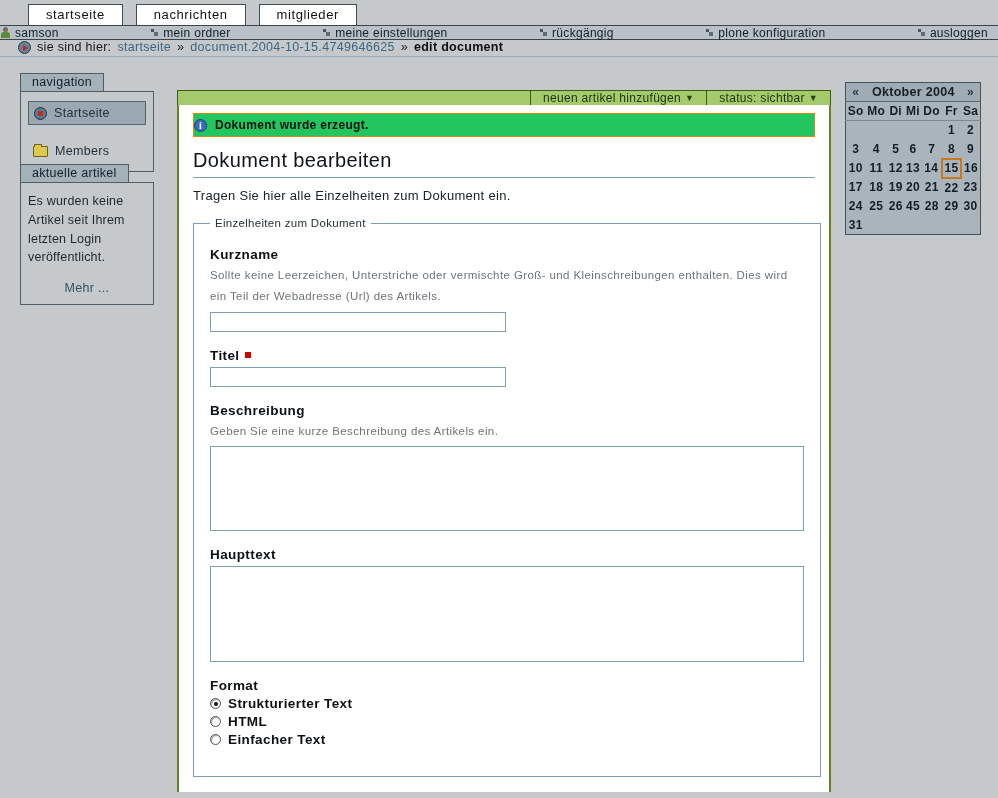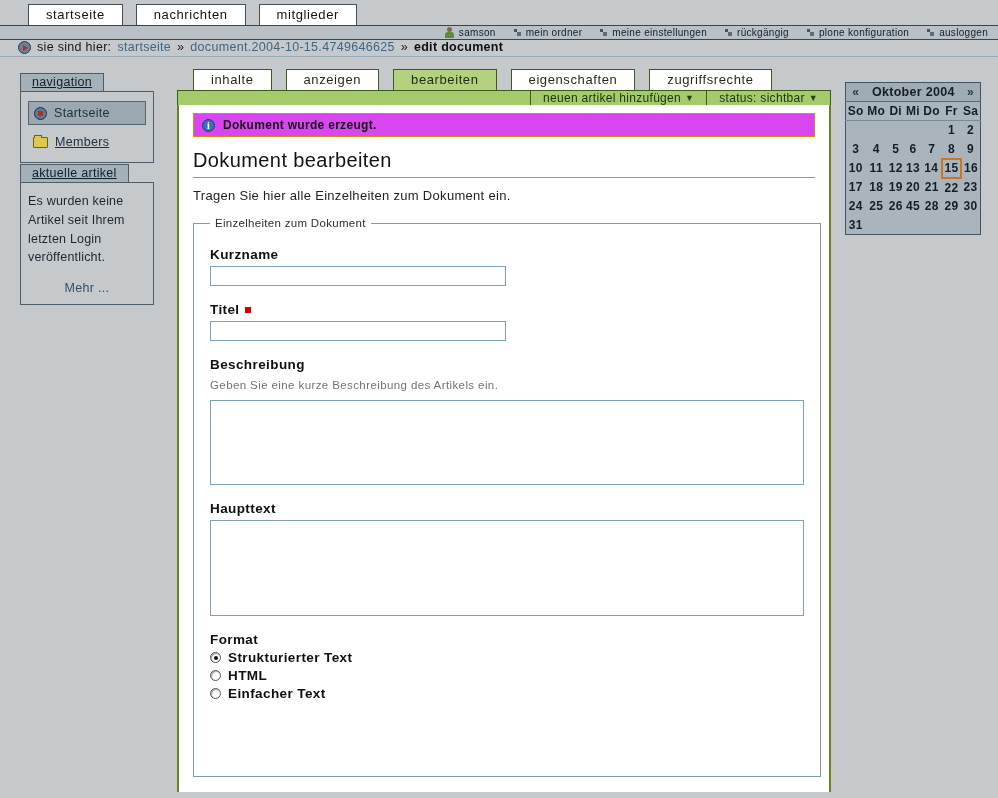--- a/index.html
+++ b/index.html
@@ -4,59 +4,59 @@
 <style>
   * { margin:0; padding:0; box-sizing:border-box; }
   body { font-family:"Liberation Sans","DejaVu Sans",sans-serif; }
   #screen { position:relative; width:998px; height:798px; background:#c6c9cb; overflow:hidden; letter-spacing:0.3px; }
 
   
   .top-tabs { position:absolute; top:4px; left:28px; display:flex; gap:13px; }
   .top-tab { background:#fff; border:1px solid #3f4f5c; border-bottom:none; padding:2px 17px 3px; font-size:13px; color:#101418; letter-spacing:0.6px; cursor:pointer; }
 
   
-  .personal-bar { position:absolute; top:25px; left:0; width:998px; height:15px; background:#b9c0c6; border-top:1px solid #39454e; border-bottom:1px solid #39454e; display:flex; justify-content:flex-end; align-items:center; gap:18px; padding-right:10px; font-size:10px; color:#10202c; }
+  .personal-bar { position:absolute; top:25px; left:0; width:998px; height:15px; background:#b9c0c6; border-top:1px solid #39454e; border-bottom:1px solid #39454e; display:flex; justify-content:space-between; align-items:center; gap:18px; padding-right:10px; font-size:12px; color:#10202c; }
   .pb-item { display:flex; align-items:center; gap:4px; cursor:pointer; }
   .sq-icon { position:relative; width:8px; height:9px; display:inline-block; }
   .sq-icon::before { content:""; position:absolute; left:0; top:1px; width:3px; height:3px; background:#44565f; }
   .sq-icon::after { content:""; position:absolute; left:3px; top:4px; width:4px; height:4px; background:#5a6d77; }
 
   
   .breadcrumb { position:absolute; top:40px; left:18px; display:flex; align-items:center; gap:6px; font-size:12.5px; color:#14191d; }
   .crumb-link { color:#3e6583; cursor:pointer; }
   .crumb-current { font-weight:bold; color:#0d1114; }
   .bc-divider { position:absolute; top:56px; left:0; width:998px; height:1px; background:#9aacb8; }
 
   .globe-icon { width:13px; height:13px; border-radius:50%; background:#67809c; border:1px solid #2c3a46; position:relative; display:inline-block; }
   .globe-icon::after { content:""; position:absolute; left:4px; top:3px; width:0; height:0; border-left:5px solid #c42a12; border-top:3px solid transparent; border-bottom:3px solid transparent; }
 
   
   .portlet { position:absolute; left:20px; }
-  .portlet-header { display:inline-block; background:#a5b1b9; border:1px solid #4e5d68; padding:1px 11px 2px; font-size:12.5px; color:#10202c; position:relative; z-index:2; cursor:pointer;text-decoration:underline; }
+  .portlet-header { display:inline-block; background:#a5b1b9; border:1px solid #4e5d68; padding:1px 11px 2px; font-size:12.5px; color:#10202c; position:relative; z-index:2; cursor:pointer; }
   .portlet-body { width:134px; border:1px solid #4e5d68; margin-top:-1px; padding:9px 7px; font-size:12.5px; color:#1b2730; position:relative; z-index:1; }
   .nav-item { display:flex; align-items:center; gap:7px; padding:4px 5px; cursor:pointer; color:#22313c; }
   .nav-item.selected { background:#9ba8b1; border:1px solid #55646e; }
   .site-icon { width:13px; height:13px; border-radius:50%; background:#5d7a95; border:1px solid #24303a; position:relative; display:inline-block; }
   .site-icon::after { content:""; position:absolute; left:3px; top:3px; width:5px; height:5px; background:#c42a12; border-radius:1px; }
   .folder-icon { position:relative; width:15px; height:11px; background:#ddc94f; border:1px solid #6e6214; border-radius:1px; display:inline-block; }
   .folder-icon::before { content:""; position:absolute; top:-3px; left:0; width:6px; height:2px; background:#ddc94f; border:1px solid #6e6214; border-bottom:none; }
   .recent-text { line-height:1.5; letter-spacing:0.2px; }
   .more-link { display:block; text-align:center; margin-top:14px; color:#33506a; cursor:pointer; }
 
   
   .content-tabs { position:absolute; top:69px; left:193px; display:flex; gap:14px; }
   .content-tab { background:#fff; border:1px solid #3e5a17; padding:2px 17px 3px; font-size:13px; color:#1d2b10; letter-spacing:0.6px; cursor:pointer; }
   .content-tab.active { background:#b4d180; border-bottom:1px solid #b4d180; }
   .action-bar { position:absolute; top:90px; left:177px; width:654px; height:16px; background:#a5ca6b; border:1px solid #3e5a17; display:flex; justify-content:flex-end; font-size:12px; color:#1c330b; }
   .action-cell { border-left:1px solid #3e5a17; padding:0 12px; display:flex; align-items:center; gap:4px; cursor:pointer; white-space:nowrap; }
   .dd-arrow { font-size:9px; color:#274312; }
 
   
   .content-box { position:absolute; top:105px; left:177px; width:654px; height:687px; background:#fff; border-left:2px solid #66851f; border-right:2px solid #66851f; padding:8px 14px 0; overflow:hidden; }
-  .info-box { display:flex; align-items:center; gap:8px; background:#d946ef; border:1px solid #d88a10; padding:4px 8px; font-size:12px; font-weight:bold; color:#131313; margin-bottom:12px; }
+  .info-box { display:flex; align-items:center; gap:8px; background:#22c55e; border:1px solid #d88a10; padding:4px 0; font-size:12px; font-weight:bold; color:#131313; margin-bottom:12px; }
   .info-icon { flex:0 0 auto; width:13px; height:13px; border-radius:50%; background:#3a6ebd; border:1px solid #1d3d74; color:#fff; font-size:10px; font-weight:bold; text-align:center; line-height:12px; font-family:"Liberation Serif",serif; }
   .info-icon::after { content:"i"; }
   h1.doc-title { font-size:20px; font-weight:400; color:#101418; letter-spacing:0.4px; border-bottom:1px solid #7d9db2; padding-bottom:5px; margin:6px 0 10px; }
   .intro { font-size:13px; color:#1a2025; margin-bottom:14px; }
 
   fieldset.doc-fieldset { border:1px solid #7d9db2; padding:2px 16px 14px; margin-top:6px; height:560px; }
   fieldset.doc-fieldset legend { font-size:11.5px; color:#28323a; padding:0 5px; letter-spacing:0.3px; }
   .field-label { font-size:13.5px; font-weight:bold; color:#0d1114; margin-top:16px; letter-spacing:0.4px; display:flex; align-items:center; gap:5px; }
   .required-marker { width:6px; height:6px; background:#d40000; display:inline-block; }
   .field-help { font-size:11.5px; color:#6d7479; line-height:1.85; margin:3px 0 4px; letter-spacing:0.4px; max-width:600px; }
@@ -133,42 +133,35 @@
   </div>
   <div class="bc-divider"></div>
 
   <div class="portlet" style="top:72px;">
     <div class="portlet-header">navigation</div>
     <div class="portlet-body">
       <div class="nav-item selected">
         <span class="site-icon"></span>
         <span>Startseite</span>
       </div>
-      <div class="nav-item" style="margin-top:6px;text-decoration:underline;">
+      <div class="nav-item" style="margin-top:15px;">
         <span class="folder-icon"></span>
         <span>Members</span>
       </div>
     </div>
   </div>
 
   <div class="portlet" style="top:163px;">
     <div class="portlet-header">aktuelle artikel</div>
     <div class="portlet-body">
       <div class="recent-text">Es wurden keine Artikel seit Ihrem letzten Login veröffentlicht.</div>
       <span class="more-link">Mehr ...</span>
     </div>
   </div>
 
-  <div class="content-tabs">
-    <div class="content-tab">inhalte</div>
-    <div class="content-tab">anzeigen</div>
-    <div class="content-tab active">bearbeiten</div>
-    <div class="content-tab">eigenschaften</div>
-    <div class="content-tab">zugriffsrechte</div>
-  </div>
 
   <div class="action-bar">
     <div class="action-cell">
       <span>neuen artikel hinzufügen</span>
       <span class="dd-arrow">▼</span>
     </div>
     <div class="action-cell">
       <span>status: sichtbar</span>
       <span class="dd-arrow">▼</span>
     </div>
@@ -183,20 +176,21 @@
 
     <h1 class="doc-title">Dokument bearbeiten</h1>
     <p class="intro">Tragen Sie hier alle Einzelheiten zum Dokument ein.</p>
 
     <fieldset class="doc-fieldset">
       <legend>Einzelheiten zum Dokument</legend>
 
       <div class="field-label">
         <span>Kurzname</span>
       </div>
+      <div class="field-help">Sollte keine Leerzeichen, Unterstriche oder vermischte Groß- und Kleinschreibungen enthalten. Dies wird ein Teil der Webadresse (Url) des Artikels.</div>
       <input class="text-input" type="text" value="" style="">
 
       <div class="field-label">
         <span>Titel</span>
         <span class="required-marker"></span>
       </div>
       <input class="text-input" type="text" value="" style="">
 
       <div class="field-label">
         <span>Beschreibung</span>

